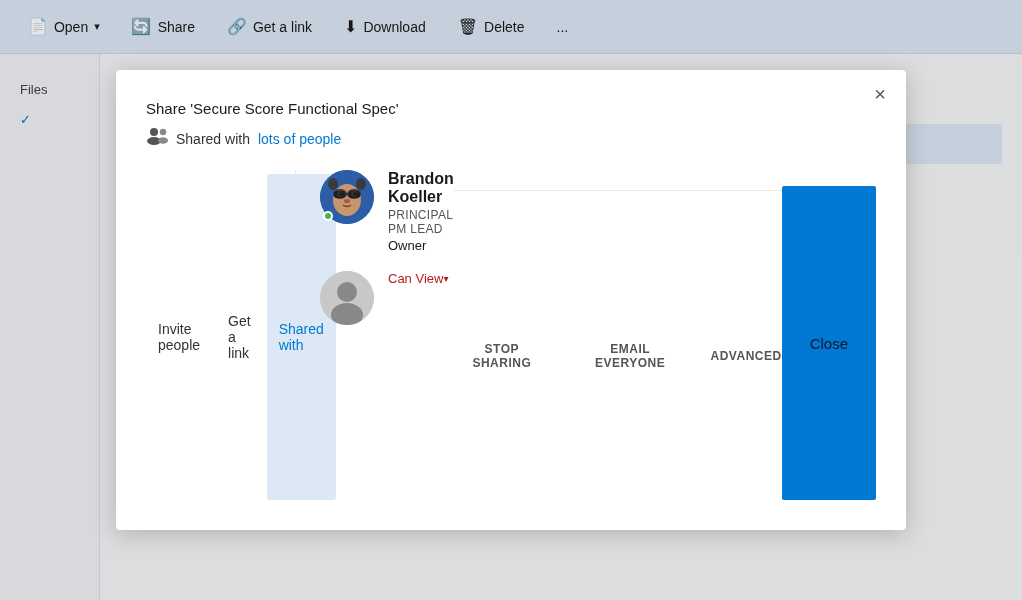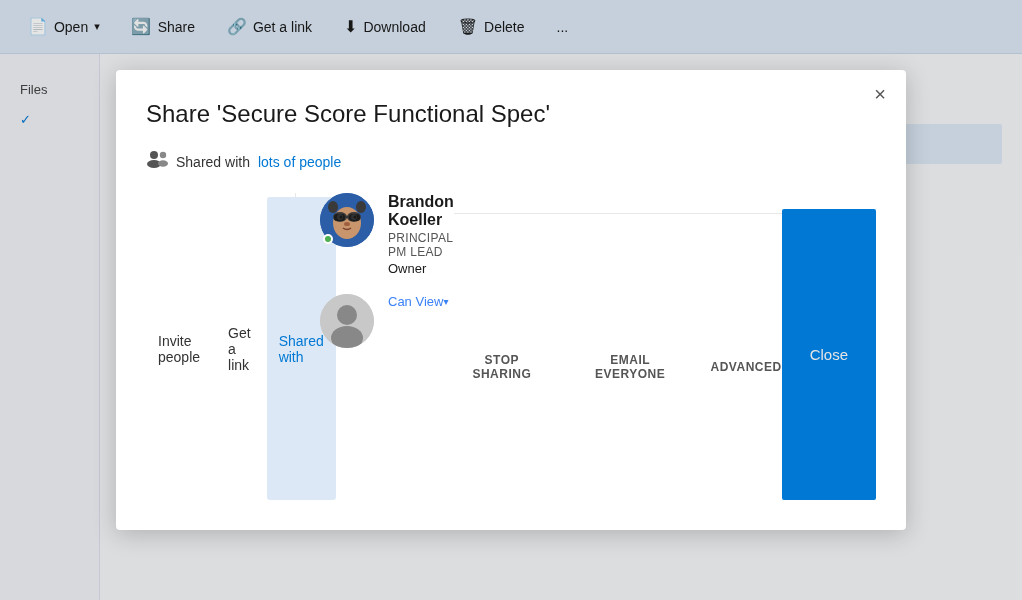--- a/index.html
+++ b/index.html
@@ -119,24 +119,24 @@
       right: 20px;
       font-size: 20px;
       cursor: pointer;
       color: #555;
       background: none;
       border: none;
       line-height: 1;
     }
 
     .modal-title {
-      font-size: 24px;
+      font-size: 15px;
       font-weight: 400;
       color: #1a1a1a;
-      margin-bottom: 22px;
+      margin-bottom: 10px;
     }
 
     .shared-info {
       display: flex;
       align-items: center;
       gap: 8px;
       margin-bottom: 20px;
       font-size: 14px;
       color: #333;
     }
@@ -251,21 +251,21 @@
     }
     .user-perm {
       font-size: 13px;
       color: #1a1a1a;
     }
     .user-perm-dropdown {
       display: inline-flex;
       align-items: center;
       gap: 0;
       cursor: pointer;
-      color: #3b82f6;
+      color: #b91c1c;
     }
     .chevron { font-size: 10px; }
 
     
     .modal-footer-actions {
       display: flex;
       align-items: center;
       gap: 24px;
       padding-top: 20px;
       border-top: 1px solid #e8e8e8;
@@ -283,21 +283,21 @@
       padding: 4px 0;
     }
 
     .modal-close-row {
       display: flex;
       justify-content: flex-end;
       margin-top: 16px;
     }
     .close-button {
       background: #0078d4;
-      color: #e5e5e5;
+      color: #0f172a;
       border: none;
       padding: 10px 28px;
       font-size: 15px;
       cursor: pointer;
       border-radius: 2px;
     }
   </style>
 </head>
 <body>
 

